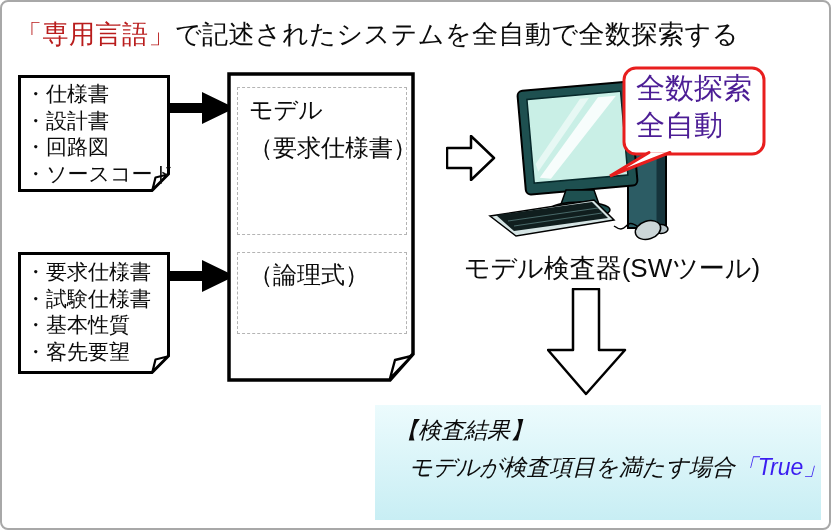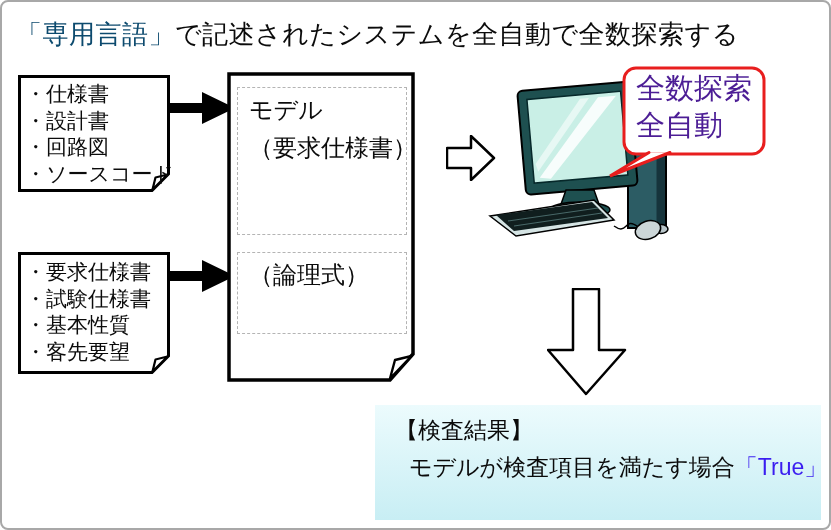--- a/index.html
+++ b/index.html
@@ -3,40 +3,41 @@
 <meta charset="utf-8">
 <style>
   html,body { margin:0; padding:0; background:#ffffff; }
   .stage {
     position:relative; width:831px; height:530px; background:#ffffff;
     border:2px solid #a8a8a8; border-radius:8px; box-sizing:border-box;
     overflow:hidden; font-family:"Liberation Sans", sans-serif; color:#0b0b0b;
   }
   .abs { position:absolute; }
   .title { left:14px; top:15px; font-size:26px; font-weight:500; letter-spacing:0.5px; white-space:nowrap; }
-  .t-blue { color:#0c4a6e; }
+  .t-blue { color:#b91c1c; }
 
   .srcdoc { }
   .srcdoc svg, .centerdoc > svg { position:absolute; left:0; top:0; }
   .srclist { position:absolute; left:7px; top:6px; font-size:21px; line-height:26.5px; white-space:nowrap; }
 
   .centerdoc { left:225px; top:70px; width:188px; height:312px; }
   .docsection {
     position:absolute; left:10px; width:170px; border:1.5px dashed #b4b4b4;
     box-sizing:border-box; font-size:24px; line-height:38px; padding:3px 0 0 11px; white-space:nowrap;
   }
   .sec-model { top:15px; height:148px; }
   .sec-check { top:180px; height:82px; line-height:37px; }
 
   .bubble-text { left:634px; top:68px; font-size:29px; line-height:37px; color:#4c1d95; white-space:nowrap; }
   .checker-label { left:450px; top:249px; width:320px; text-align:center; font-size:26px; white-space:nowrap; }
 
   .result-panel {
     left:373px; top:403px; width:446px; height:115px;
     background:linear-gradient(180deg, #ecfbfd 0%, #c8eef4 100%);
+    font-style:italic;
   }
   .result-heading { position:absolute; left:20px; top:10px; font-size:23px; white-space:nowrap; }
   .result-line1 { position:absolute; left:34px; top:47px; font-size:23px; white-space:nowrap; }
   .result-line2 { position:absolute; left:34px; top:83px; font-size:23px; white-space:nowrap; }
   .v-blue { color:#3a1df0;text-align:center; }
   .v-red { color:#ff0404; }
   .v-plus { margin:0 6px; }
 </style>
 </head>
 <body>
@@ -130,20 +131,21 @@
 
   <svg class="abs" style="left:598px;top:58px" width="180" height="122" viewBox="0 0 180 122">
     <rect x="24" y="8" width="140" height="86" rx="12" fill="#ffffff" stroke="#e81e1e" stroke-width="3"></rect>
     <path d="M49,92.5 L10,116 L70,92.5" fill="#ffffff" stroke="#e81e1e" stroke-width="3" stroke-linecap="round"></path>
   </svg>
   <div class="abs bubble-text">
     <div>全数探索</div>
     <div>全自動</div>
   </div>
 
+  <div class="abs checker-label">モデル検査器(SWツール)</div>
 
   <svg class="abs" style="left:545px;top:286px" width="80" height="108" viewBox="0 0 80 108">
     <polygon points="26,1 52,1 52,62 78,62 39,106 1,62 26,62" fill="#ffffff" stroke="#000000" stroke-width="2.5" stroke-linejoin="round"></polygon>
   </svg>
 
   <div class="abs result-panel">
     <div class="result-heading">【検査結果】</div>
     <div class="result-line1">
       <span>モデルが検査項目を満たす場合</span><span class="v-blue">「True」</span>
     </div>

